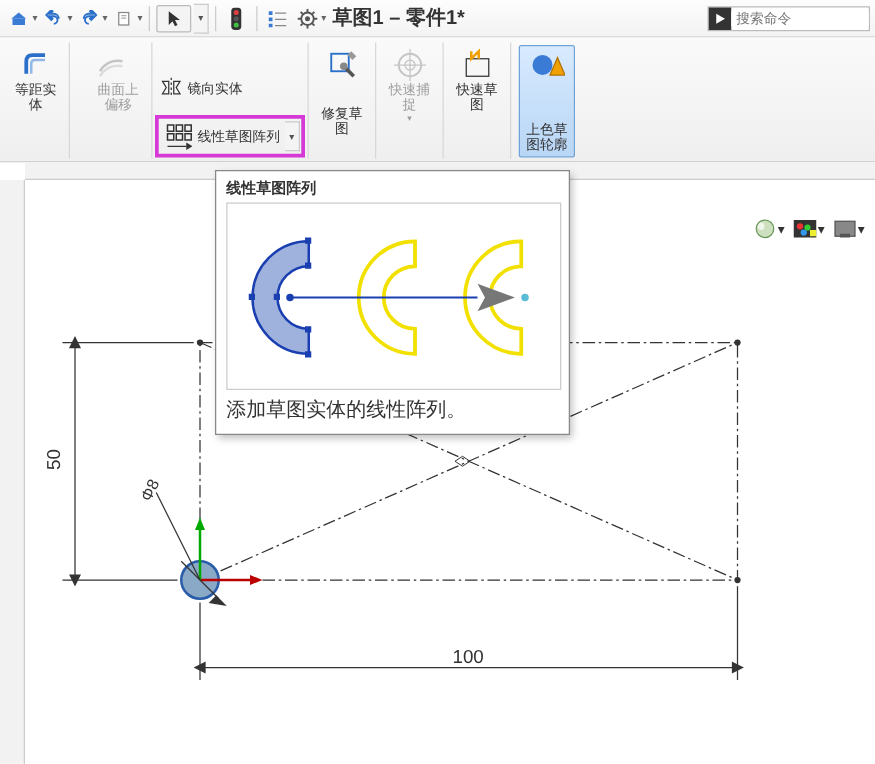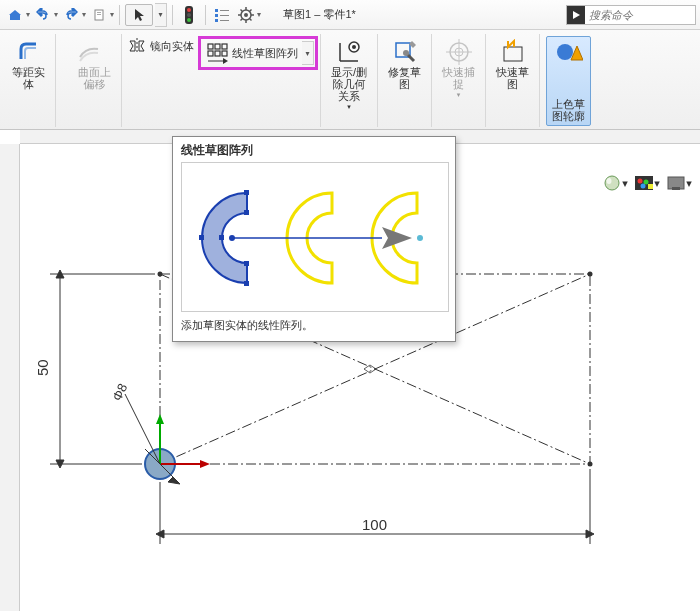--- a/index.html
+++ b/index.html
@@ -2,50 +2,50 @@
 <html><head>
 <meta charset="utf-8">
 <style>
   * { box-sizing: border-box; margin: 0; padding: 0; font-family: "Microsoft YaHei", Arial, sans-serif; }
   body { width: 700px; height: 611px; background: #fff; overflow: hidden; font-size: 11px; color: #333; }
   
   .title-bar { height: 30px; background: linear-gradient(#fdfdfd,#f3f3f3); border-bottom: 1px solid #d0d0d0; display: flex; align-items: center; padding: 0 4px; gap: 2px; }
   .title-bar .ico-btn { width: 22px; height: 22px; display: flex; align-items: center; justify-content: center; border: 1px solid transparent; border-radius: 2px; cursor: pointer; }
   .title-bar .sep { width: 1px; height: 20px; background: #ccc; margin: 0 3px; }
   .title-bar .drop { font-size: 8px; color: #666; margin-left: -2px; }
-  .doc-title { flex: 0 0 auto; margin: 0 20px; font-size: 11px; }
+  .doc-title { flex: 0 0 auto; margin: 0 3px; font-size: 16px; font-weight: bold; }
   .search-box { display: flex; align-items: center; margin-left: auto; border: 1px solid #bbb; height: 20px; background: #fff; }
   .search-box .sicon { width: 18px; height: 18px; background: #333; display: flex; align-items: center; justify-content: center; }
-  .search-box input { border: none; outline: none; width: 110px; font-size: 11px; padding: 0 4px; color: #888; font-style: italic; }
+  .search-box input { border: none; outline: none; width: 110px; font-size: 11px; padding: 0 4px; color: #888; }
   
   .ribbon { height: 100px; background: linear-gradient(#fafafa,#efefef); border-bottom: 1px solid #c5c5c5; display: flex; align-items: stretch; padding: 4px 2px 2px 2px; gap: 0; }
   .rgroup { display: flex; flex-direction: column; align-items: center; padding: 2px 6px; border-right: 1px solid #d8d8d8; }
   .rgroup:last-child { border-right: none; }
   .rbtn-big { display: flex; flex-direction: column; align-items: center; gap: 1px; padding: 2px 3px; cursor: pointer; border: 1px solid transparent; border-radius: 2px; min-width: 34px; }
   .rbtn-big.disabled { opacity: 0.45; cursor: default; }
   .rbtn-big .lbl { text-align: center; line-height: 12px; font-size: 11px; }
-  .stack { display: flex; flex-direction: row; gap: 0px; }
+  .stack { display: flex; flex-direction: column; gap: 12px; margin-top: 24px; }
   .rbtn-small { display: flex; align-items: center; gap: 4px; padding: 1px 3px; cursor: pointer; border: 1px solid transparent; border-radius: 2px; height: 20px; }
   .rbtn-small .lbl { font-size: 11px; white-space: nowrap; }
   .highlight-box { border: 3px solid #d63ad6; padding: 1px; display: flex; align-items: center; }
   .split-drop { width: 12px; height: 24px; border: 1px solid #ccc; border-left: none; display: flex; align-items: center; justify-content: center; font-size: 8px; color: #555; background: #f4f4f4; cursor: pointer; }
   .active-toggle { background: linear-gradient(#d8eaff,#b8d6f5); border: 1px solid #6fa3d8; border-radius: 2px; gap: 32px; }
   
   .mini-bar { position: absolute; right: 8px; top: 172px; display: flex; gap: 6px; align-items: center; }
   .mini-bar .vb { width: 26px; height: 22px; display: flex; align-items: center; justify-content: center; cursor: pointer; }
   
   .canvas { position: absolute; left: 0; top: 130px; width: 700px; height: 481px; background: #fff; }
   .ruler-top { position: absolute; left: 20px; top: 0; right: 0; height: 14px; background: #f2f2f2; border-bottom: 1px solid #ccc; }
   .ruler-left { position: absolute; left: 0; top: 14px; bottom: 0; width: 20px; background: #f2f2f2; border-right: 1px solid #ccc; }
   .drawing { position: absolute; left: 20px; top: 14px; right: 0; bottom: 0; overflow: hidden; }
   
   .tooltip { position: absolute; left: 172px; top: 136px; width: 284px; background: #fff; border: 1px solid #888; box-shadow: 2px 3px 6px rgba(0,0,0,.25); z-index: 50; }
   .tooltip-title { font-weight: bold; font-size: 12px; padding: 5px 8px 3px 8px; }
   .tooltip-img { width: 268px; height: 150px; margin: 0 8px 4px 8px; border: 1px solid #ccc; background: #fff; position: relative; }
-  .tooltip-desc { padding: 2px 8px 8px 8px; font-size: 11px; }
+  .tooltip-desc { padding: 2px 8px 8px 8px; font-size: 16px; }
   
   .svg { display: block; }
 </style>
 </head>
 <body>
 
 <div class="title-bar">
   <div class="ico-btn">
     <svg class="svg" width="14" height="14">
         <rect x="2" y="7" width="10" height="5" fill="#3a7bd5"></rect>
@@ -175,40 +175,26 @@
             </svg>
           <span class="lbl">线性草图阵列</span>
         </div>
         <div class="split-drop">▾</div>
       </div>
     </div>
   </div>
   <div class="rgroup">
     <div class="rbtn-big">
       <svg width="26" height="26">
-          <line x1="4" y1="22" x2="22" y2="22" stroke="#333" stroke-width="1.5"></line>
-          <line x1="4" y1="22" x2="4" y2="4" stroke="#333" stroke-width="1.5"></line>
-          <circle cx="18" cy="8" r="5" fill="none" stroke="#333" stroke-width="1.5"></circle>
-          <circle cx="18" cy="8" r="2" fill="#333"></circle>
-        </svg>
-      <div class="lbl" style="white-space:pre-line;">显示/删
-除几何
-关系</div>
-      <span class="drop" style="font-size:7px;">▾</span>
-    </div>
-  </div>
-  <div class="rgroup">
-    <div class="rbtn-big">
-      <svg width="26" height="26">
           <rect x="4" y="4" width="14" height="14" fill="none" stroke="#2a6fc9" stroke-width="1.5"></rect>
           <path d="M14 14 l8 8" stroke="#555" stroke-width="3"></path>
           <circle cx="14" cy="14" r="3" fill="#888"></circle>
           <path d="M20 2 l4 4 -3 3 -4-4z" fill="#999"></path>
         </svg>
-      <div class="lbl" style="white-space:pre-line;">修复草
+      <div class="lbl" style="white-space:pre-line;margin-top:19px;">修复草
 图</div>
     </div>
   </div>
   <div class="rgroup">
     <div class="rbtn-big disabled">
       <svg width="26" height="26">
           <circle cx="13" cy="13" r="9" fill="none" stroke="#888" stroke-width="1.5"></circle>
           <circle cx="13" cy="13" r="4" fill="none" stroke="#888"></circle>
           <line x1="13" y1="0" x2="13" y2="26" stroke="#888"></line>
           <line x1="0" y1="13" x2="26" y2="13" stroke="#888"></line>

